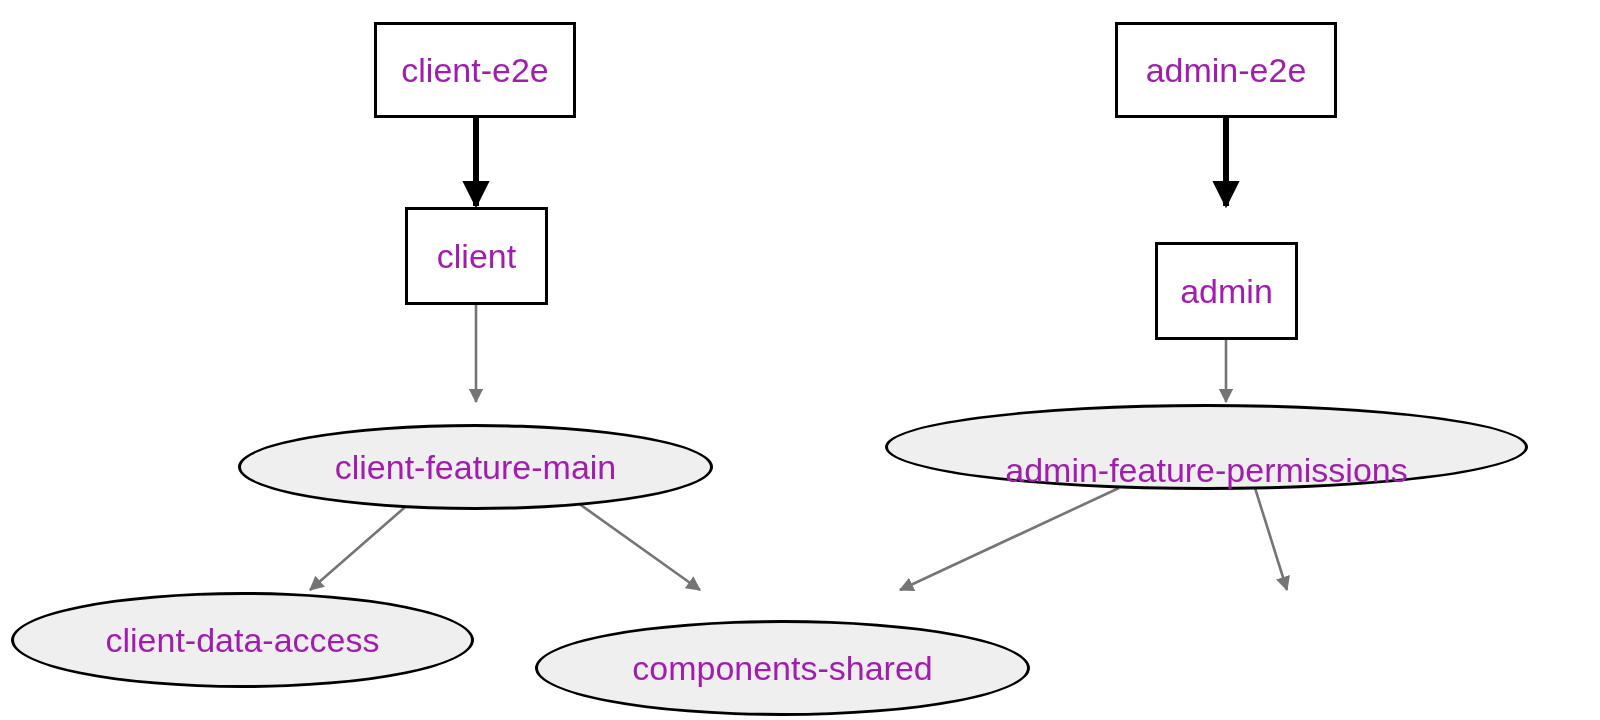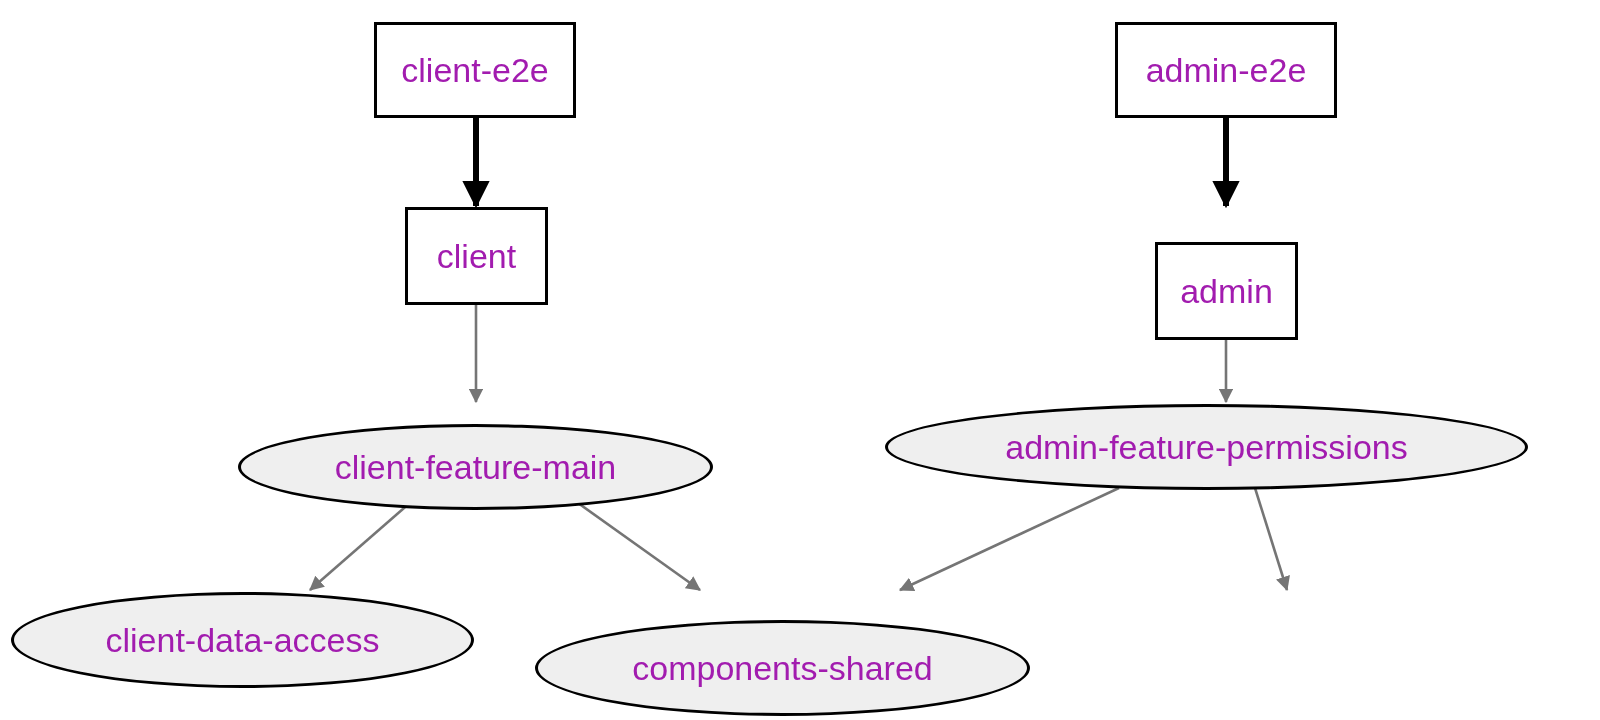--- a/index.html
+++ b/index.html
@@ -100,21 +100,21 @@
   </div>
 
   <div class="node node-box" style="left:1155px; top:207px; width:143px; height:98px;margin-top:35px;">
     <span class="node-label">admin</span>
   </div>
 
   <div class="node node-ellipse" style="left:238px; top:424px; width:475px; height:86px;">
     <span class="node-label ellipse-label">client-feature-main</span>
   </div>
 
-  <div class="node node-ellipse" style="left:885px; top:404px; width:643px; height:86px;">
+  <div class="node node-ellipse" style="left:885px; top:404px; width:643px; height:86px;align-items:flex-end;">
     <span class="node-label ellipse-label">admin-feature-permissions</span>
   </div>
 
   <div class="node node-ellipse" style="left:11px; top:592px; width:463px; height:96px;">
     <span class="node-label ellipse-label">client-data-access</span>
   </div>
 
   <div class="node node-ellipse" style="left:535px; top:620px; width:495px; height:96px;">
     <span class="node-label ellipse-label">components-shared</span>
   </div>

